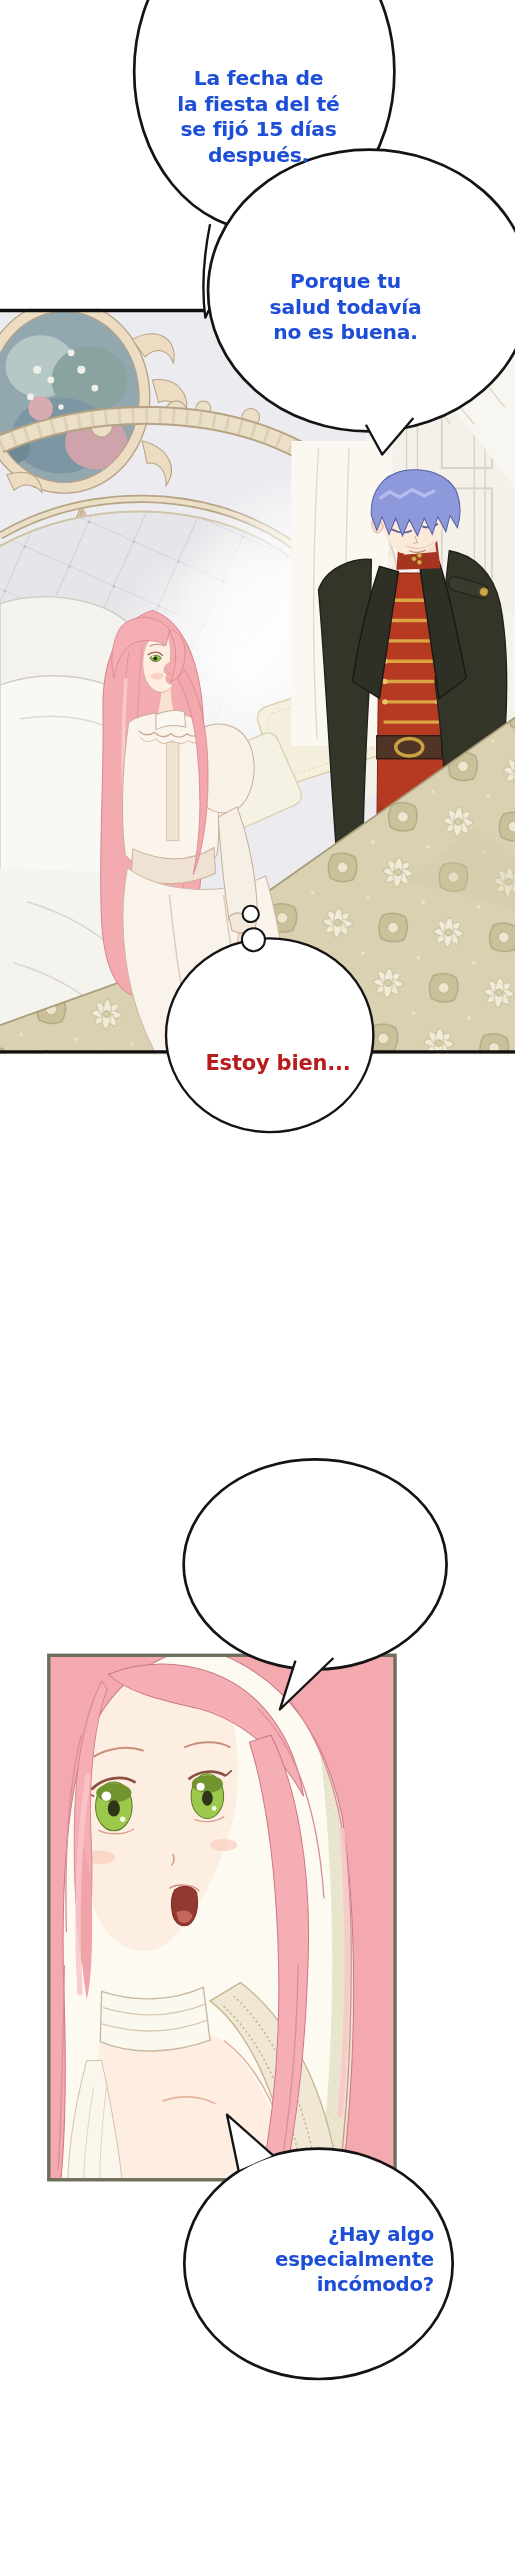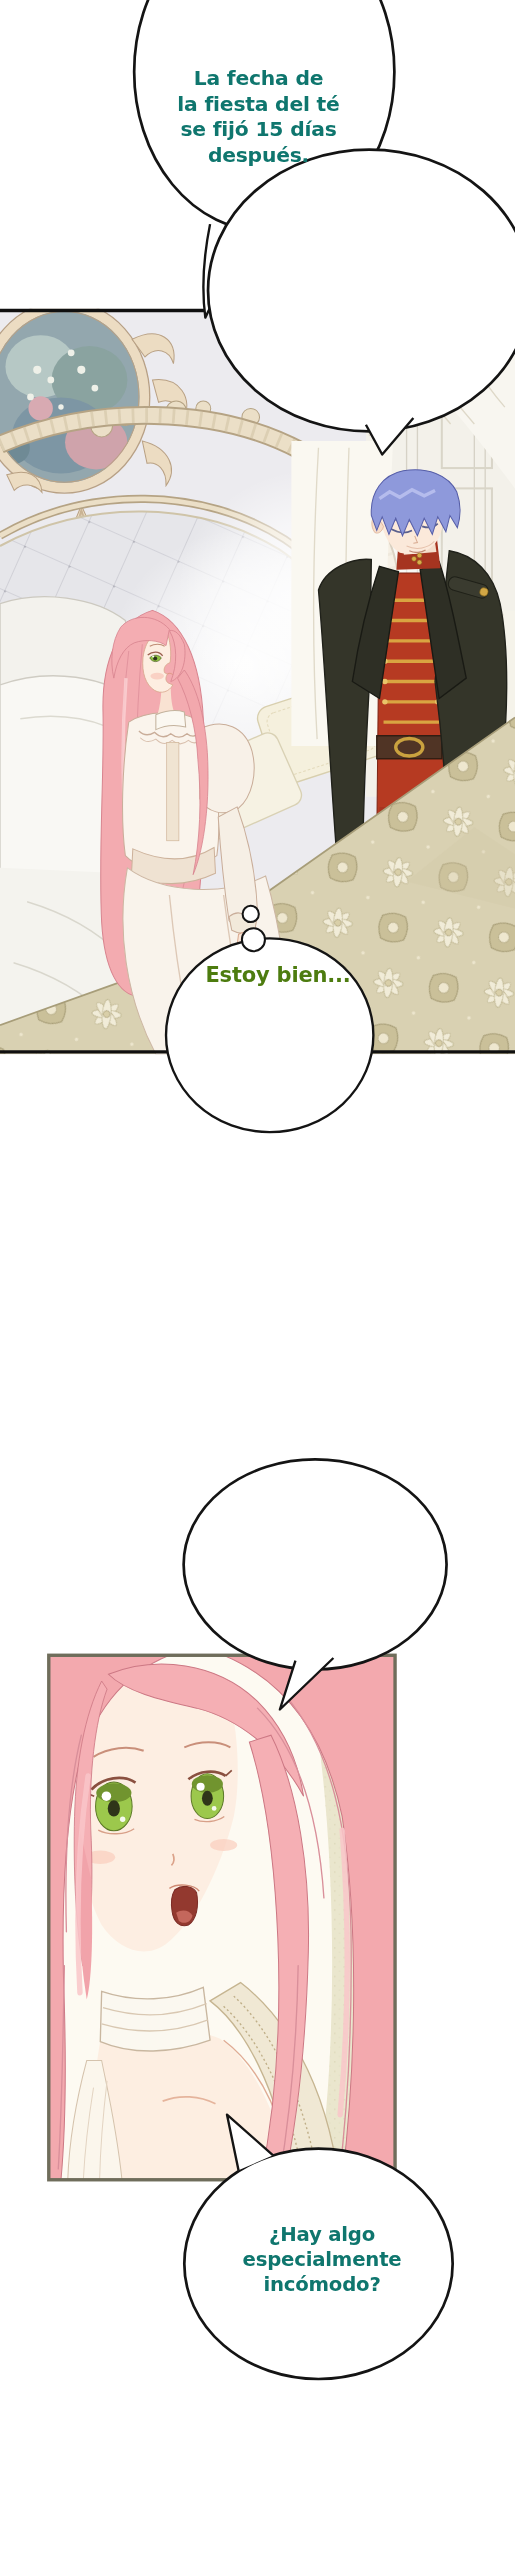--- a/index.html
+++ b/index.html
@@ -1,25 +1,25 @@
 <!DOCTYPE html>
 <html style="font-size:11px"><head>
 <meta charset="utf-8">
 <style>
   html,body{margin:0;padding:0;background:#ffffff;}
   #page{position:relative;width:515px;height:2576px;background:#ffffff;overflow:hidden;
         font-family:"DejaVu Sans",sans-serif;}
   #scene{position:absolute;left:0;top:0;}
-  .bubble-text{position:absolute;text-align:center;font-weight:700;color:#0f766e;
+  .bubble-text{position:absolute;text-align:center;font-weight:700;color:#1d4ed8;
         white-space:pre-line;letter-spacing:-0.2px;line-height:1.26;}
   .t1{left:150px;top:66px;width:217px;font-size:20.3px;}
   .t2{left:261px;top:269px;width:169px;font-size:20.3px;}
-  .t3{left:190px;top:962px;width:176px;font-size:21px;color:#4d7c0f;}
+  .t3{left:190px;top:1050px;width:176px;font-size:21px;color:#b91c1c;}
   .t4{left:227px;top:1527px;width:176px;font-size:20.3px;}
-  .t5{left:210px;top:2223px;width:224px;font-size:19.7px;}
+  .t5{left:210px;top:2223px;width:224px;font-size:19.7px;text-align:right;}
 </style>
 </head>
 <body>
 
 <div id="page">
 
 <svg id="scene" width="515" height="2576" viewBox="0 0 760 3800" xmlns="http://www.w3.org/2000/svg">
   <defs>
     <clipPath id="p1clip">
           <rect x="0" y="455" width="760" height="1100"></rect>
@@ -366,19 +366,22 @@
   <g>
     <ellipse cx="470" cy="3340" rx="198" ry="170" fill="#ffffff" stroke="#141414" stroke-width="4"></ellipse>
     <path d="M352 3202 L335 3120 L403 3180" fill="#ffffff" stroke="#141414" stroke-width="3.5" stroke-linejoin="round"></path>
   </g>
 </svg>
 
 <div class="bubble-text t1">La fecha de
 la fiesta del té
 se fijó 15 días
 después.</div>
+<div class="bubble-text t2">Porque tu
+salud todavía
+no es buena.</div>
 <div class="bubble-text t3">Estoy bien...</div>
 <div class="bubble-text t5">¿Hay algo
 especialmente
 incómodo?</div>
 
 </div>
 
 
 </body></html>

